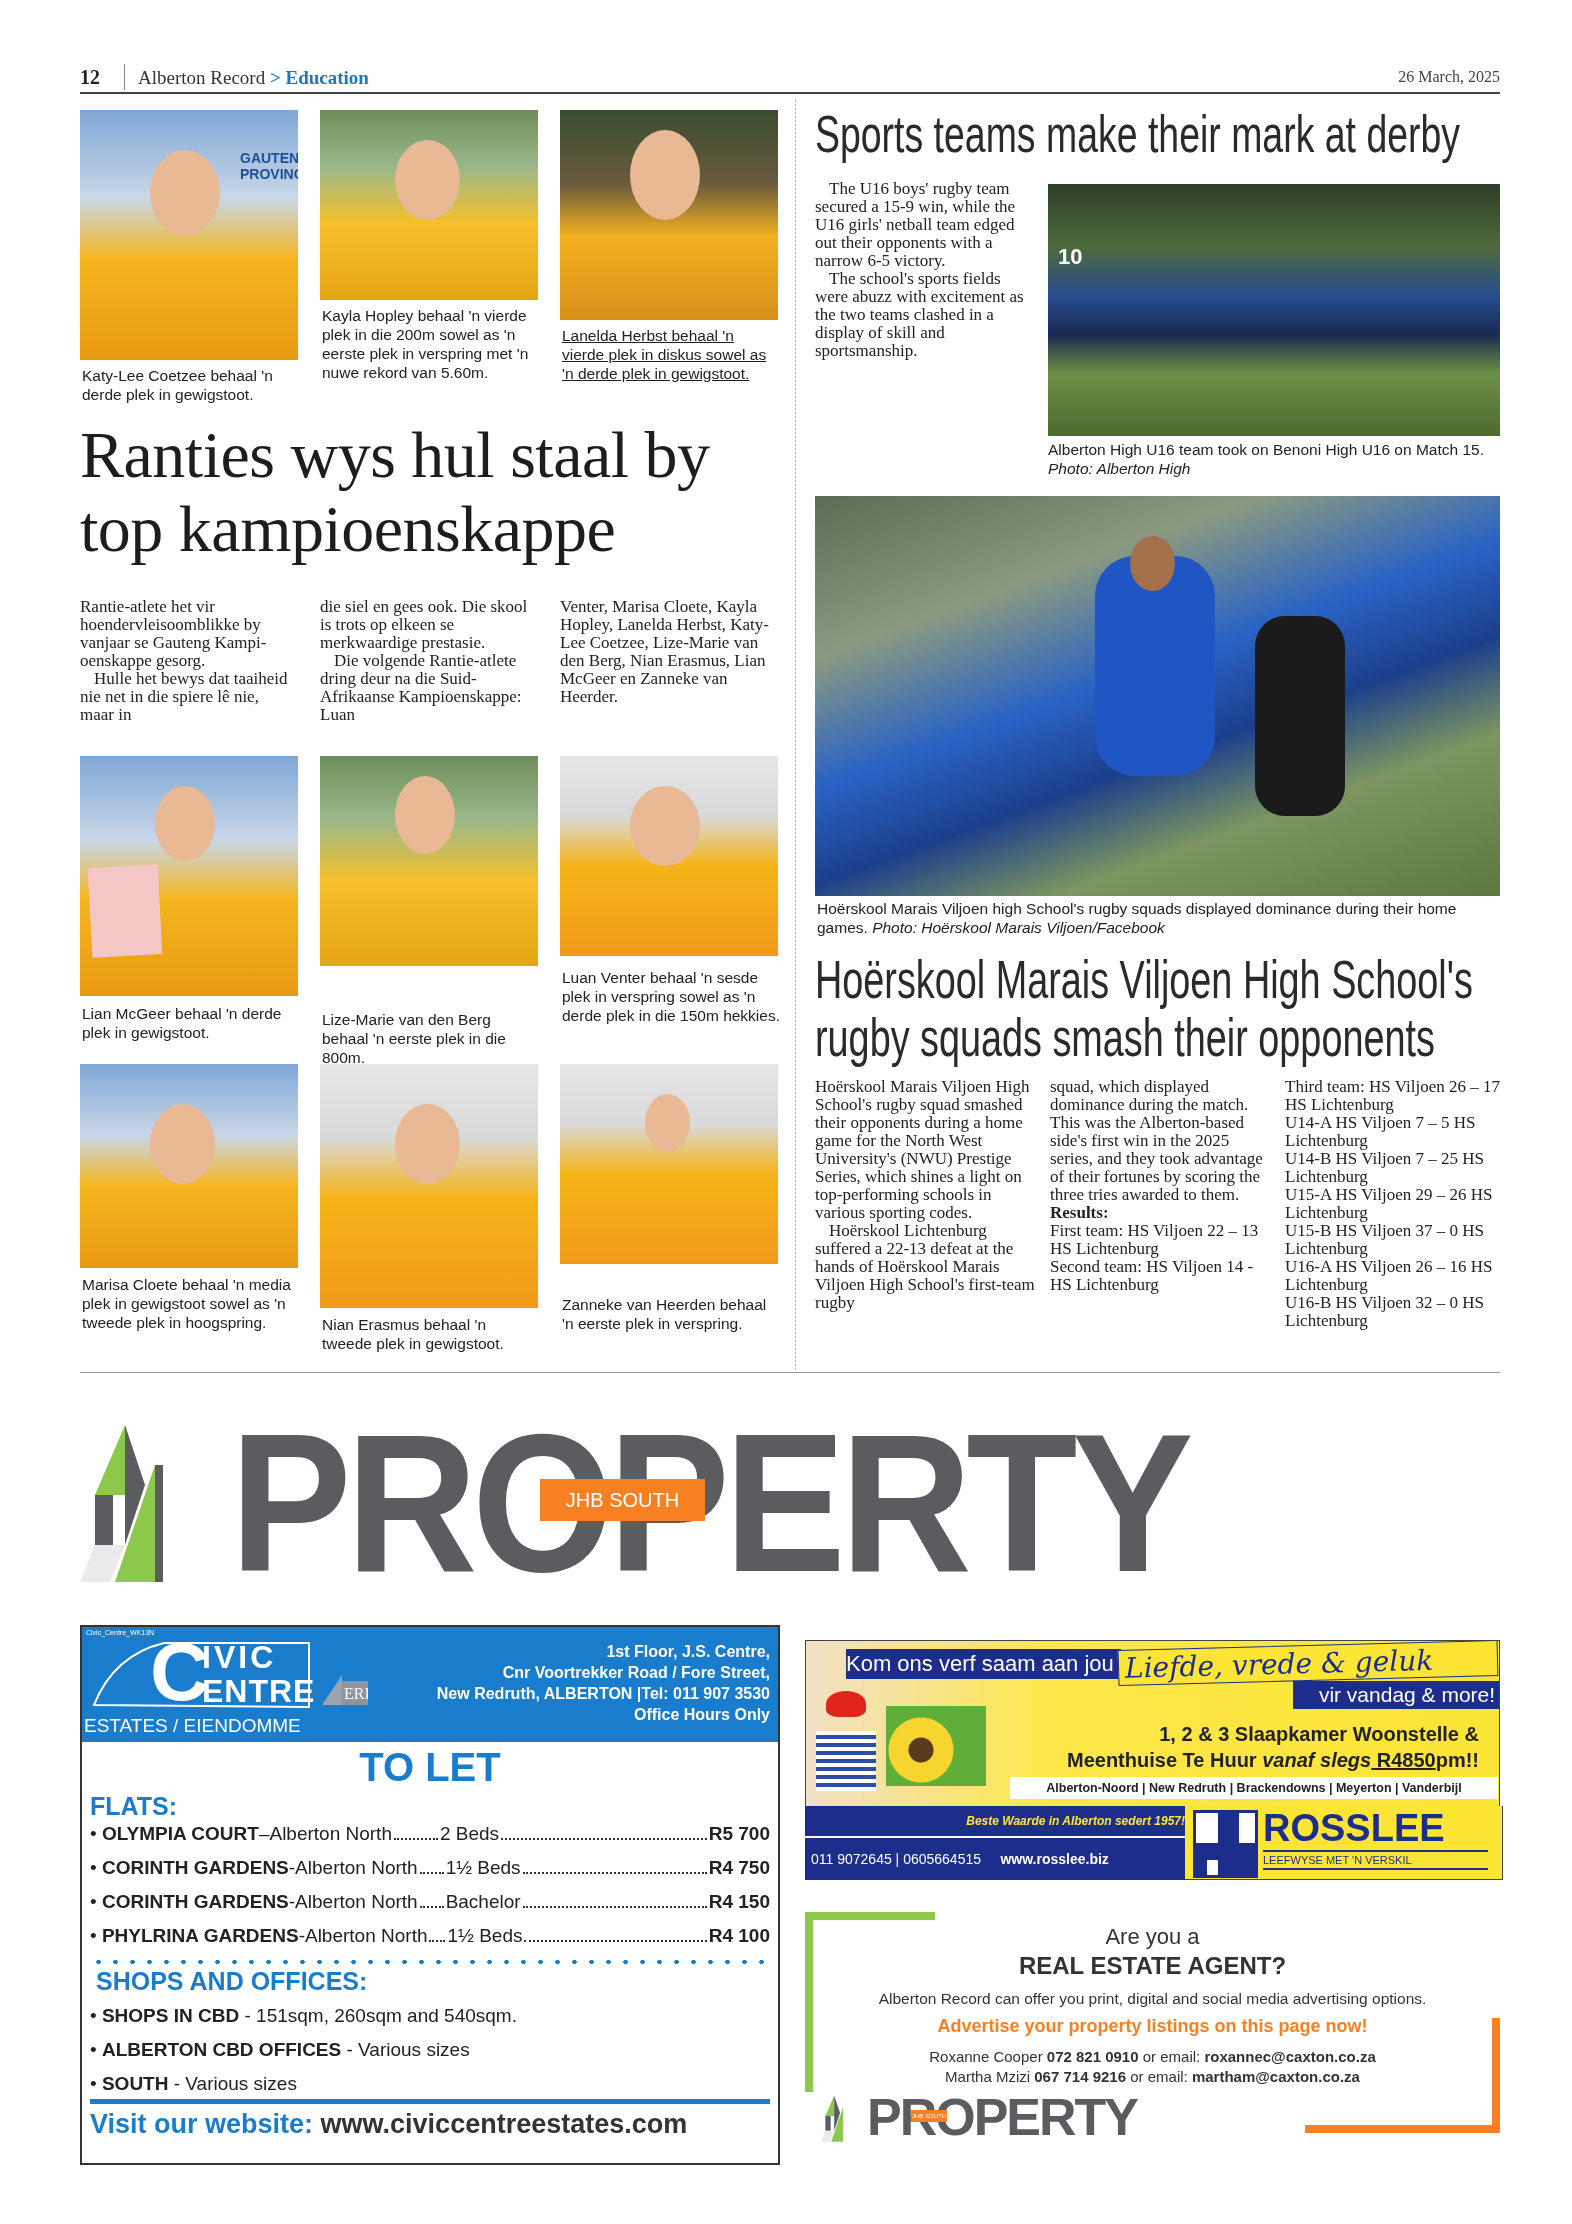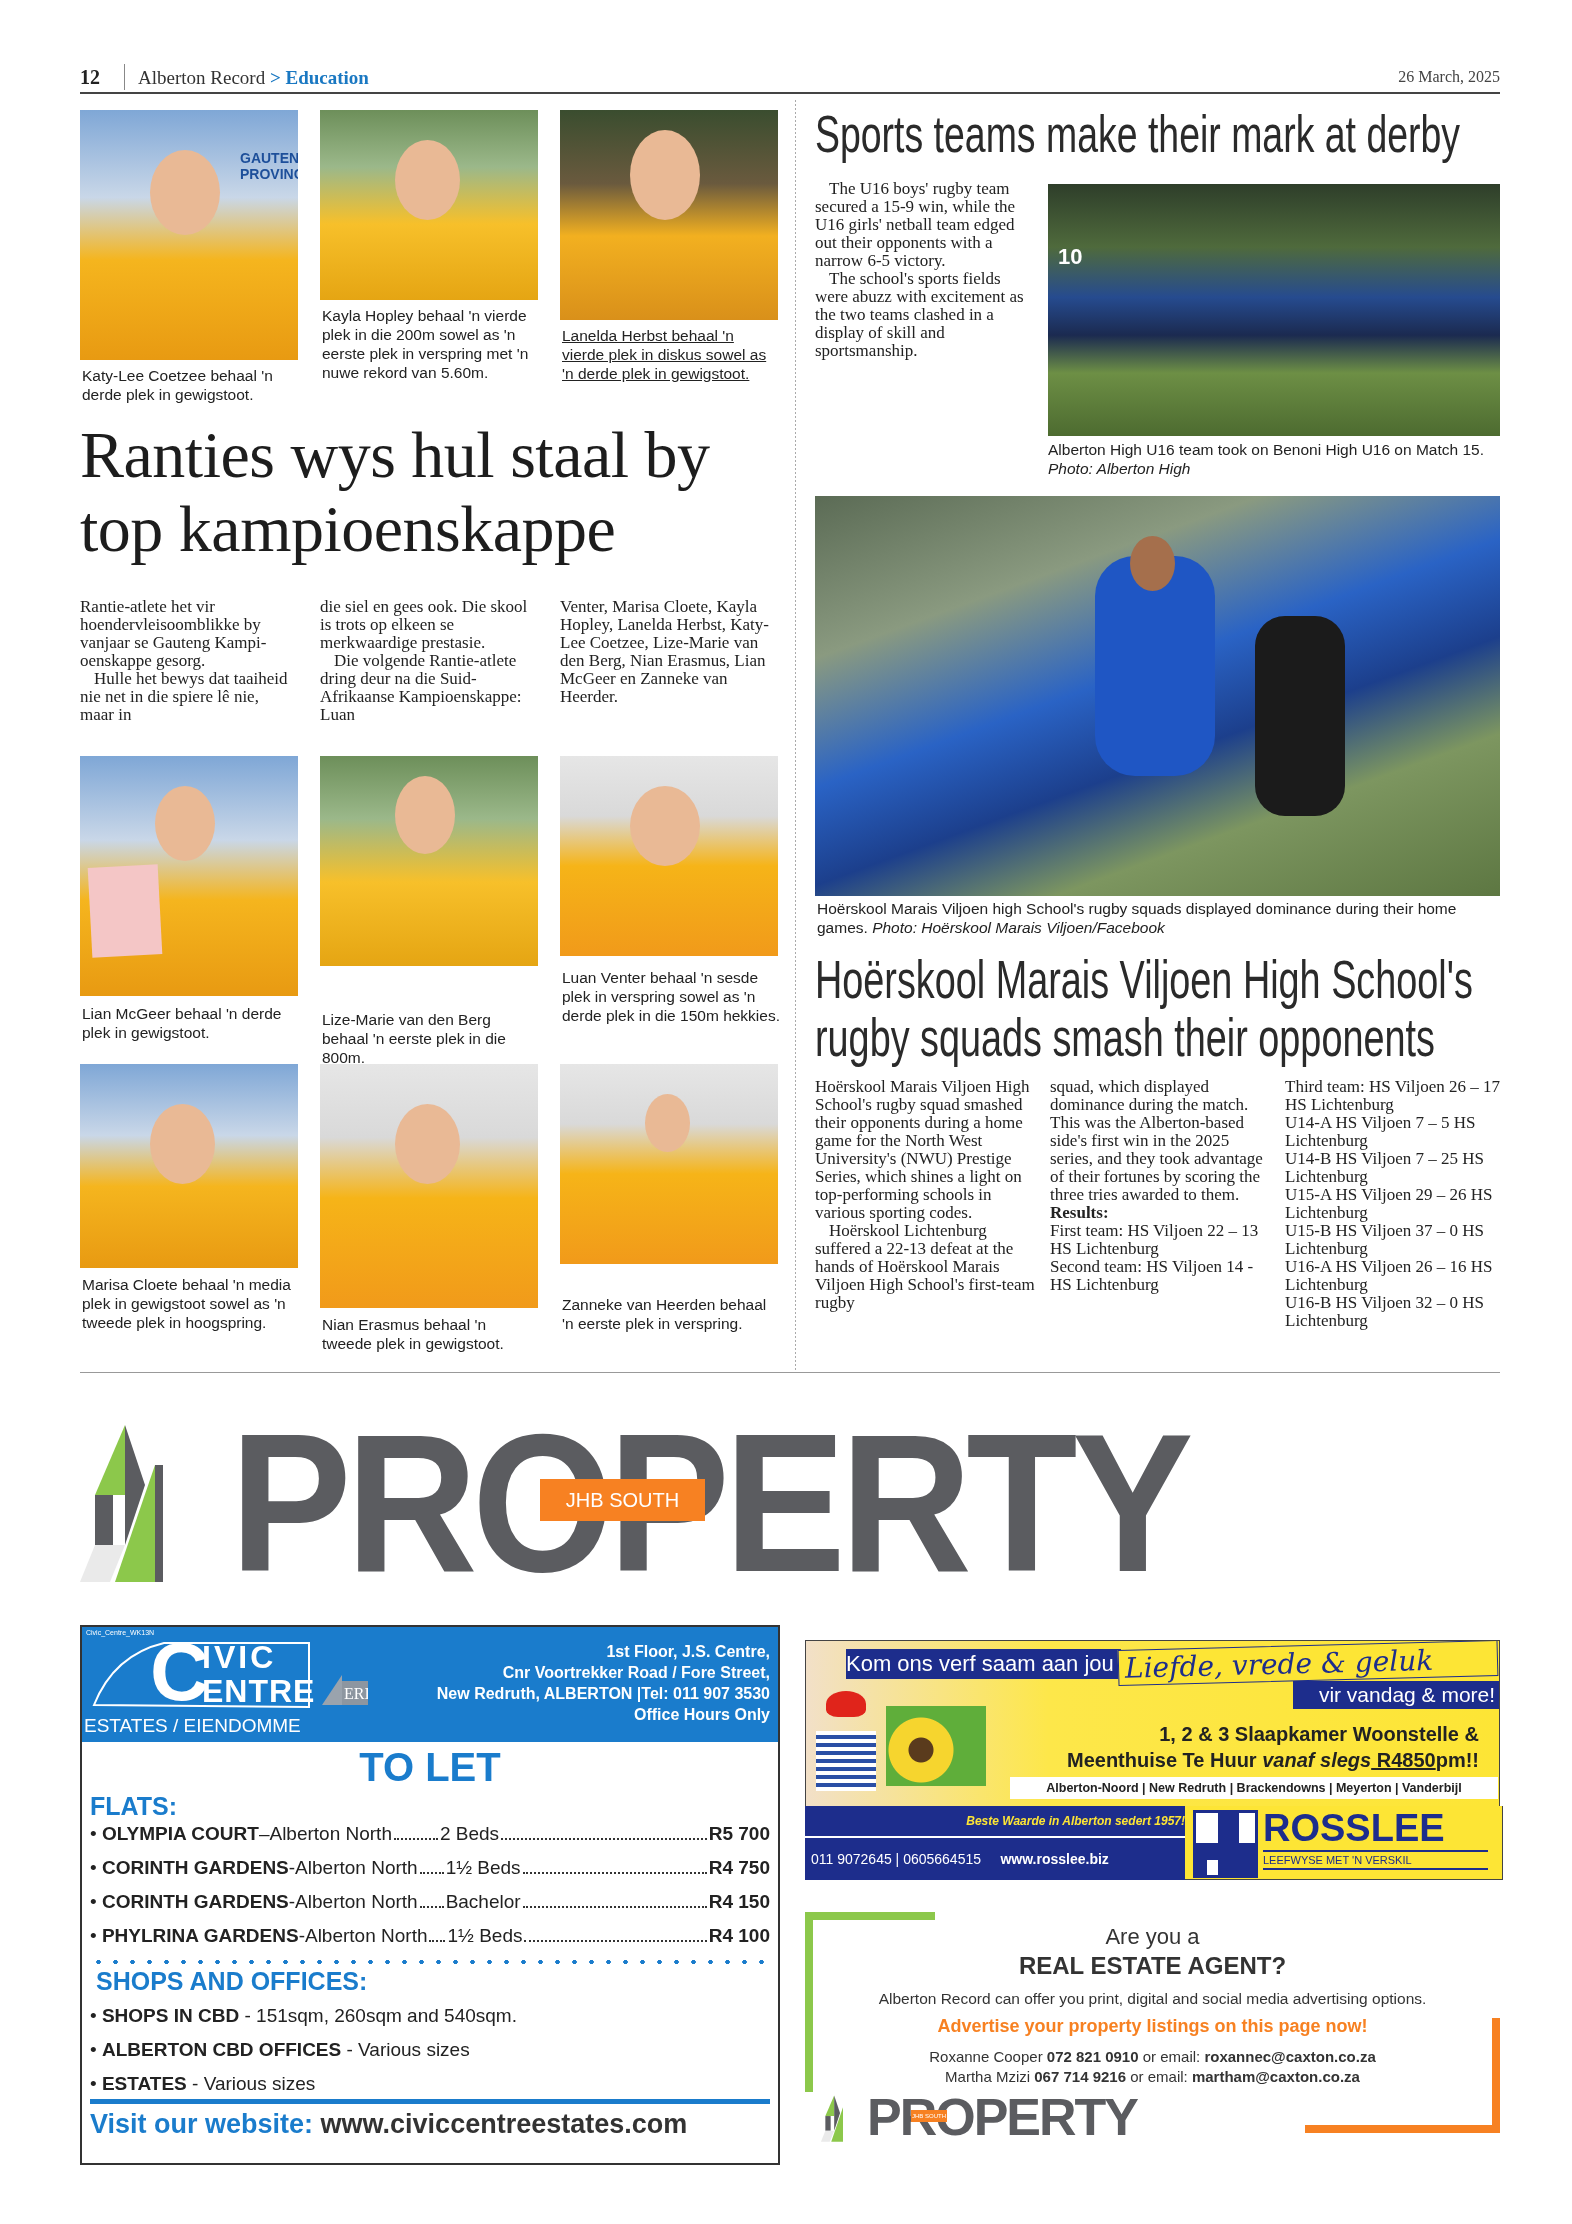--- a/index.html
+++ b/index.html
@@ -280,21 +280,21 @@
       <span>1½ Beds</span>
       <span class="dots"></span>
       <b>R4 100</b>
   </div>
 
   <div class="dotline" style="top:332px;"></div>
   <div class="civic-sec" style="top:340px;left:14px;">SHOPS AND OFFICES:</div>
 
   <div class="shop-row" style="top:378px;">•&nbsp;<b>SHOPS IN CBD</b><span> - 151sqm, 260sqm and 540sqm.</span></div>
   <div class="shop-row" style="top:412px;">•&nbsp;<b>ALBERTON CBD OFFICES</b><span> - Various sizes</span></div>
-  <div class="shop-row" style="top:446px;">•&nbsp;<b>ESTATES</b><span> - Various sizes</span></div>
+  <div class="shop-row" style="top:446px;">•&nbsp;<b>SOUTH</b><span> - Various sizes</span></div>
 
   <div class="abs" style="left:8px;top:472px;width:680px;height:5px;background:#1a7ccc;"></div>
   <div class="web-line" style="top:482px;">
     <span class="blue">Visit our website:</span>
     <span>www.civiccentreestates.com</span>
   </div>
 </div>
 
 <div class="abs rosslee">
 

